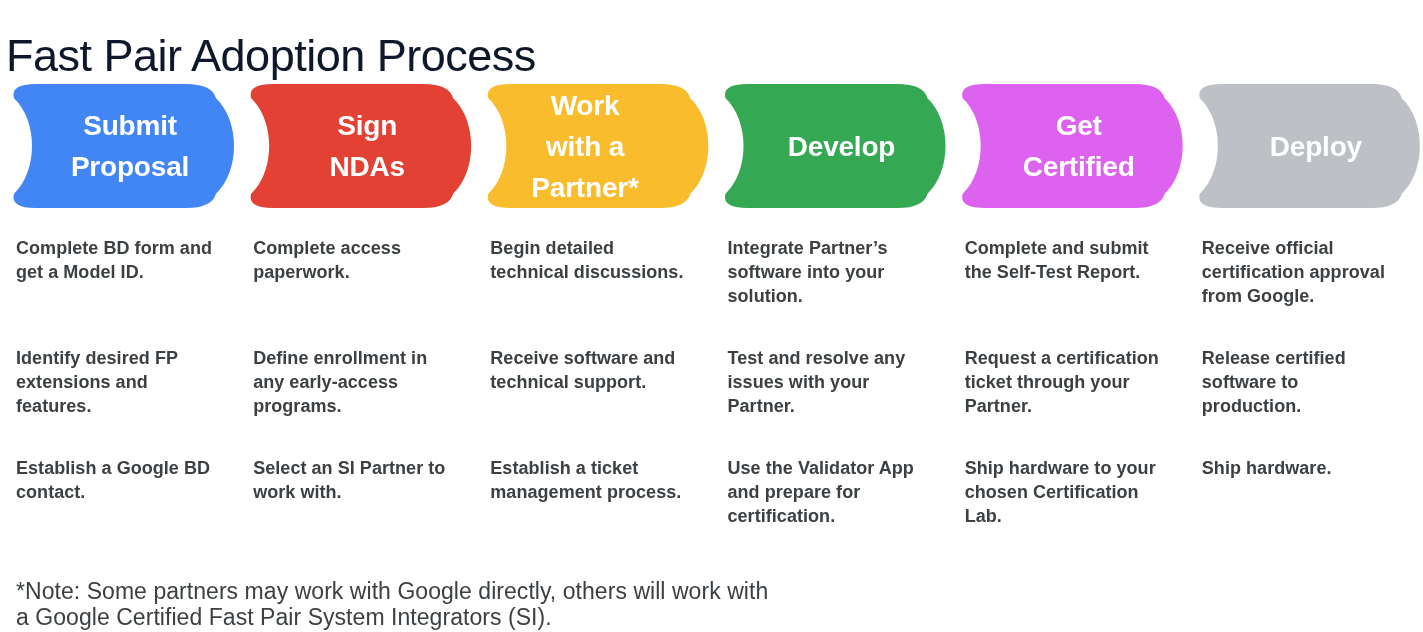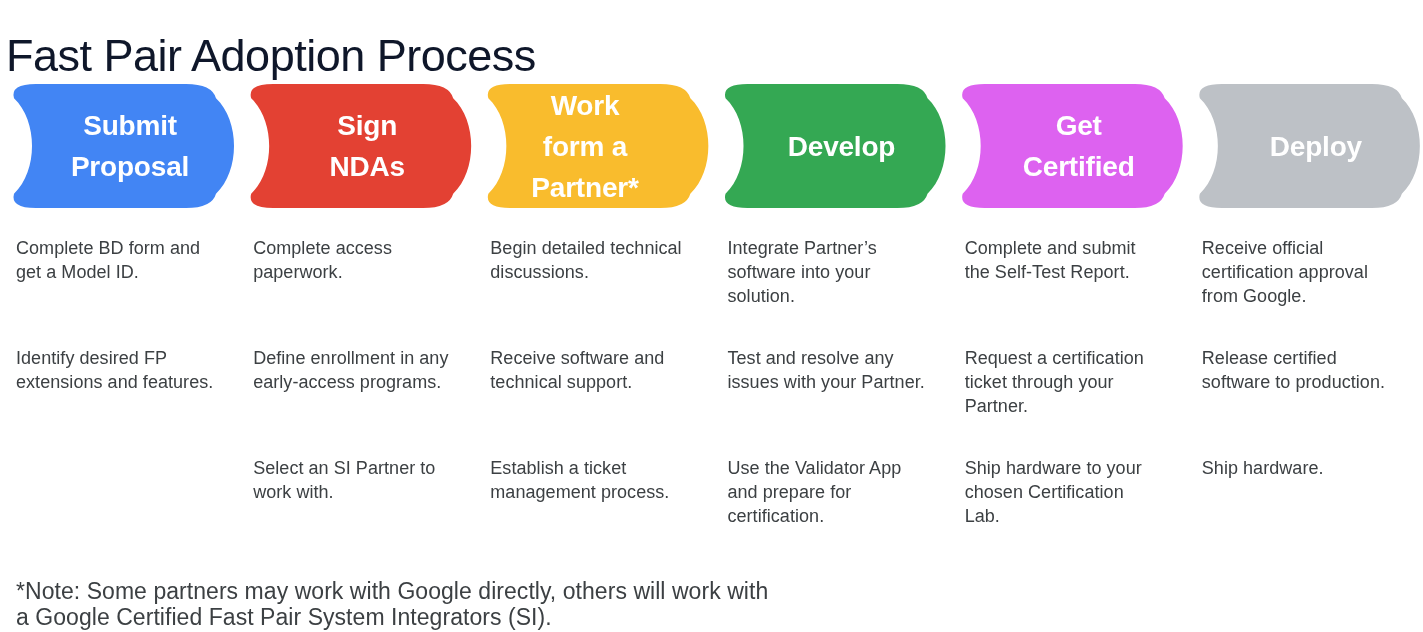--- a/index.html
+++ b/index.html
@@ -82,20 +82,21 @@
     padding-right: 22px;
     padding-left: 16px;
   }
   .bullet {
     font-size: 18px;
     line-height: 24px;
     color: #3C4043;
     letter-spacing: 0.05px;
     margin: 0 0 0 0;
     height: 110px;
+    font-weight: bold;
   }
   .bullet.last { height: auto; }
 
   
   .footnote {
     position: absolute;
     left: 16px;
     top: 578px;
     width: 760px;
     font-size: 23px;
@@ -122,40 +123,41 @@
       <div class="stage-label" style="left: 38px; width: 184px;">
         <span>Submit</span>
         <span>Proposal</span>
       </div>
       <div class="stage-label" style="left: 275.17px; width: 184px;">
         <span>Sign</span>
         <span>NDAs</span>
       </div>
       <div class="stage-label" style="left: 493px; width: 184px;">
         <span>Work</span>
-        <span>form a</span>
+        <span>with a</span>
         <span>Partner*</span>
       </div>
       <div class="stage-label" style="left: 749.51px; width: 184px;">
         <span>Develop</span>
       </div>
       <div class="stage-label" style="left: 1223.85px; width: 184px;">
         <span>Deploy</span>
       </div>
       <div class="stage-label" style="left: 986.68px; width: 184px;">
         <span>Get</span>
         <span>Certified</span>
       </div>
     </div>
 </div>
 
 <div class="columns" id="columns">
     <div class="column">
       <p class="bullet">Complete BD form and get a Model ID.</p>
       <p class="bullet">Identify desired FP extensions and features.</p>
+      <p class="bullet last">Establish a Google BD contact.</p>
     </div>
     <div class="column">
       <p class="bullet">Complete access paperwork.</p>
       <p class="bullet">Define enrollment in any early-access programs.</p>
       <p class="bullet last">Select an SI Partner to work with.</p>
     </div>
     <div class="column">
       <p class="bullet">Begin detailed technical discussions.</p>
       <p class="bullet">Receive software and technical support.</p>
       <p class="bullet last">Establish a ticket management process.</p>

